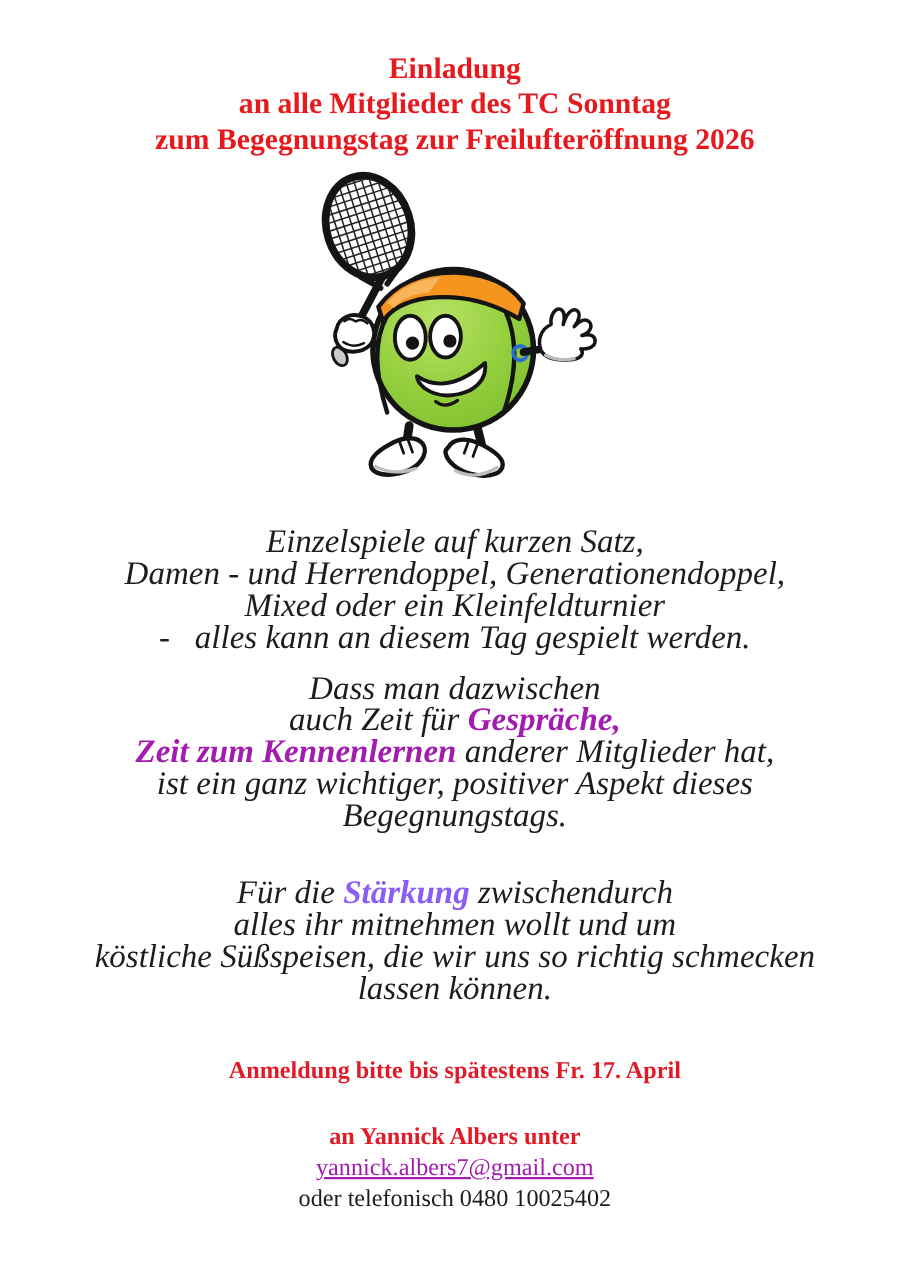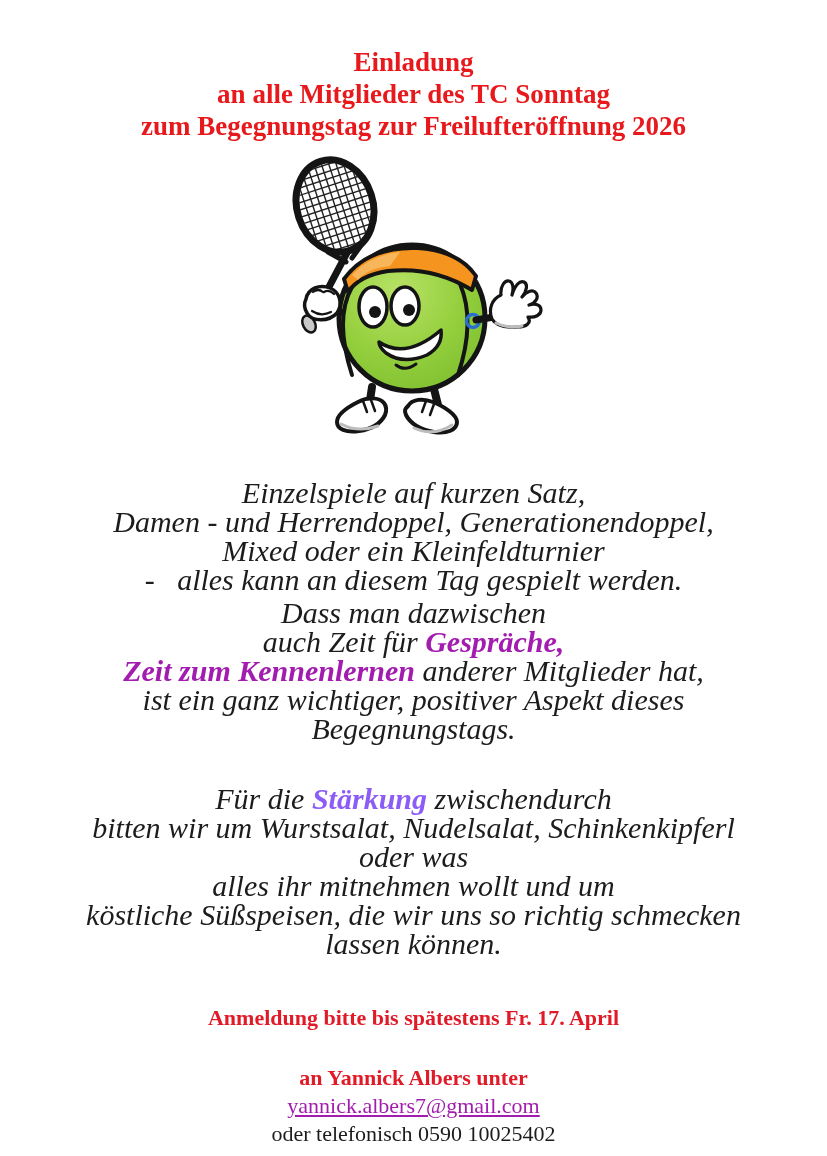--- a/index.html
+++ b/index.html
@@ -19,21 +19,21 @@
     color:#e8191d;
   }
   .date-line {
     margin-top:41px;
     font-size:27px; line-height:32px; font-weight:bold;
     color:#e8191d;
   }
   .mascot-wrap { margin:7px auto 0; width:292px; height:298px; }
   .body-block { font-size:30px; line-height:29px;font-style:italic; }
   .block-activities { margin-top:31px; }
-  .block-social    { margin-top:4px; }
+  .block-social    { margin-top:17px; }
   .block-food      { margin-top:41px; }
   .em-green  { color:#a21caf; font-weight:bold; }
   .em-orange { color:#8b5cf6; font-weight:bold; }
   .block-registration { margin-top:46px; font-size:22px; line-height:28px; }
   .reg-red { color:#e11a28; font-weight:bold;margin-top:32px; }
   .email-link {
     color:#a21caf; text-decoration:underline; cursor:pointer;
     font-size:22px;
   }
   .phone-line { color:#1c1c1c; }
@@ -159,25 +159,24 @@
 
   <div class="body-block block-social">
     <div>Dass man dazwischen</div>
     <div><span>auch Zeit für </span><span class="em-green">Gespräche,</span></div>
     <div><span class="em-green">Zeit zum Kennenlernen</span><span> anderer Mitglieder hat,</span></div>
     <div>ist ein ganz wichtiger, positiver Aspekt dieses Begegnungstags.</div>
   </div>
 
   <div class="body-block block-food">
     <div><span>Für die </span><span class="em-orange">Stärkung</span><span> zwischendurch</span></div>
-    <div>bitten wir um Wurstsalat, Nudelsalat, Schinkenkipferl oder was</div>
     <div>alles ihr mitnehmen wollt und um</div>
     <div>köstliche Süßspeisen, die wir uns so richtig schmecken lassen können.</div>
   </div>
 
   <div class="block-registration">
     <div class="reg-red">Anmeldung bitte bis spätestens Fr. 17. April</div>
     <div class="reg-red">an Yannick Albers unter</div>
     <div><a class="email-link">yannick.albers7@gmail.com</a></div>
-    <div class="phone-line">oder telefonisch 0590 10025402</div>
+    <div class="phone-line">oder telefonisch 0480 10025402</div>
   </div>
 
 </div>
 
 </body></html>

